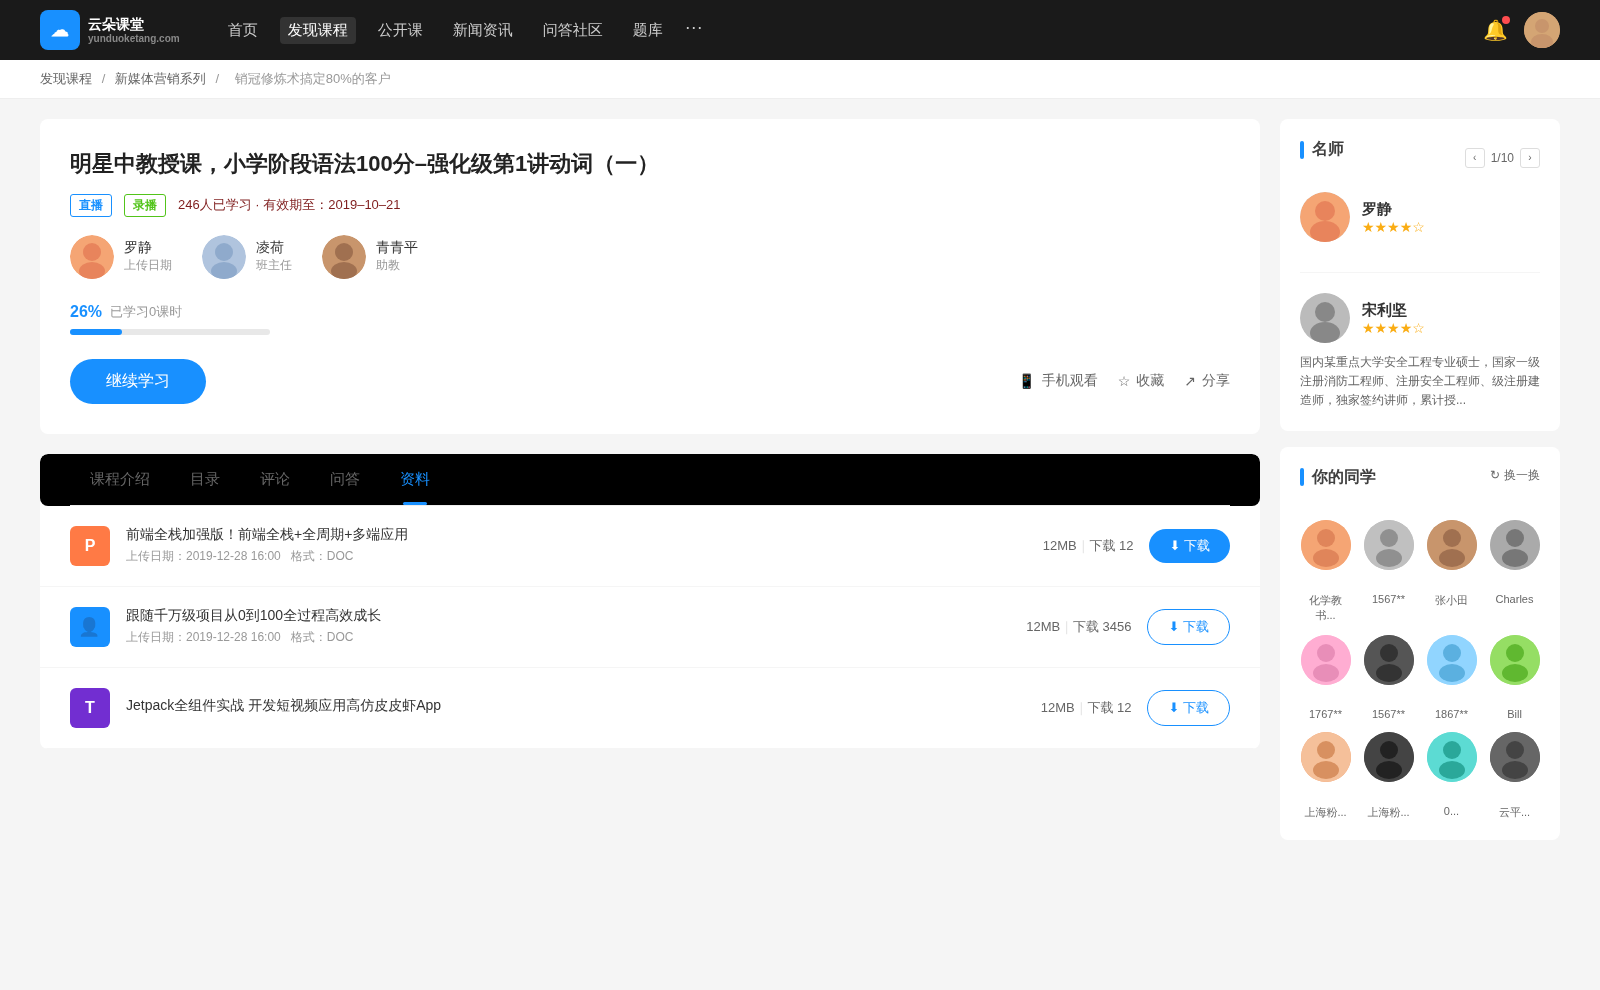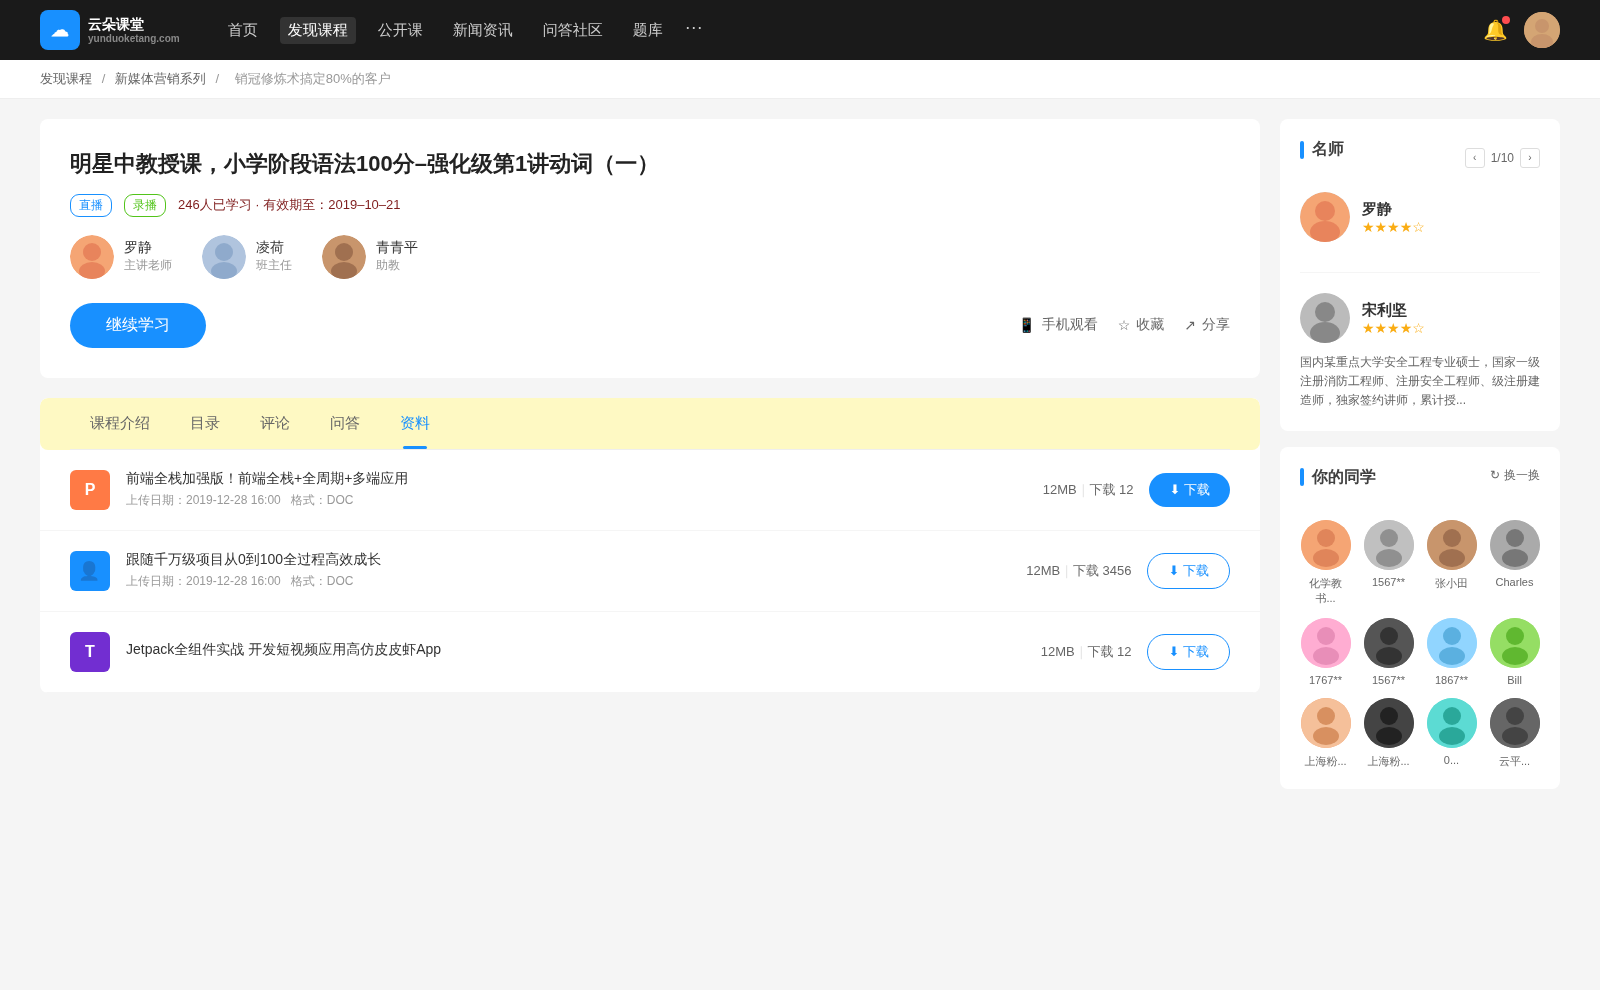--- a/index.html
+++ b/index.html
@@ -29,21 +29,21 @@
 
     
     .main { display: flex; gap: 20px; padding: 20px 40px; max-width: 1600px; }
     .content { flex: 1; }
     .sidebar { width: 280px; flex-shrink: 0; }
 
     
     .course-card { background: white; border-radius: 8px; padding: 30px; margin-bottom: 20px; }
     .course-title { font-size: 22px; font-weight: bold; color: #222; margin-bottom: 14px; line-height: 1.4; }
     .course-meta { display: flex; align-items: center; gap: 12px; margin-bottom: 18px; }
-    .badge { padding: 2px 8px; border-radius: 9px; font-size: 12px; border: 1px solid; }
+    .badge { padding: 2px 8px; border-radius: 3px; font-size: 12px; border: 1px solid; font-weight: bold; }
     .badge-live { border-color: #1890ff; color: #1890ff; }
     .badge-recorded { border-color: #52c41a; color: #52c41a; }
     .meta-text { color: #7f1d1d; font-size: 13px; }
     .teachers { display: flex; gap: 30px; margin-bottom: 24px; }
     .teacher { display: flex; align-items: center; gap: 10px; }
     .teacher-avatar { width: 44px; height: 44px; border-radius: 50%; overflow: hidden; }
     .teacher-info { }
     .teacher-name { font-size: 14px; color: #333; font-weight: 500; }
     .teacher-role { font-size: 12px; color: #999; }
     .progress-section { margin-bottom: 24px; }
@@ -51,21 +51,21 @@
     .progress-percent { color: #1890ff; font-size: 16px; font-weight: bold; }
     .progress-text { color: #999; font-size: 13px; }
     .progress-bar-bg { height: 6px; background: #e8e8e8; border-radius: 3px; width: 200px; }
     .progress-bar { height: 6px; background: #1890ff; border-radius: 3px; }
     .course-actions { display: flex; align-items: center; justify-content: space-between; }
     .btn-continue { background: #1890ff; color: white; border: none; padding: 12px 36px; border-radius: 25px; font-size: 16px; cursor: pointer; font-weight: 500; }
     .action-buttons { display: flex; gap: 20px; }
     .action-btn { display: flex; align-items: center; gap: 6px; color: #666; cursor: pointer; font-size: 14px; border: none; background: none; }
 
     
-    .tabs-section { background: #fef9c3; border-radius: 8px; padding: 0 30px; margin-bottom: 0; }
+    .tabs-section { background: #000000; border-radius: 8px; padding: 0 30px; margin-bottom: 0; }
     .tabs { display: flex; gap: 0; border-bottom: 1px solid #eee; }
     .tab { padding: 16px 20px; cursor: pointer; color: #666; font-size: 15px; position: relative; }
     .tab.active { color: #1890ff; }
     .tab.active::after { content: ''; position: absolute; bottom: 0; left: 50%; transform: translateX(-50%); width: 24px; height: 3px; background: #1890ff; border-radius: 2px; }
     .resource-item { display: flex; align-items: center; padding: 20px 30px; border-bottom: 1px solid #f5f5f5; gap: 16px; }
     .resource-icon { width: 40px; height: 40px; border-radius: 6px; display: flex; align-items: center; justify-content: center; color: white; font-size: 16px; font-weight: bold; flex-shrink: 0; }
     .resource-icon-p { background: #ff7a45; }
     .resource-icon-u { background: #1890ff; }
     .resource-icon-t { background: #722ed1; }
     .resource-info { flex: 1; }
@@ -91,21 +91,21 @@
     .teacher-profile-avatar { width: 50px; height: 50px; border-radius: 50%; overflow: hidden; background: #ddd; display: flex; align-items: center; justify-content: center; }
     .teacher-profile-info { }
     .teacher-profile-name { font-size: 15px; font-weight: bold; color: #333; }
     .stars { color: #faad14; font-size: 14px; }
     .teacher-profile-desc { font-size: 12px; color: #666; line-height: 1.6; }
 
     
     .classmates-header { display: flex; justify-content: space-between; align-items: flex-start; margin-bottom: 16px; }
     .refresh-btn { color: #666; font-size: 12px; cursor: pointer; display: flex; align-items: center; gap: 4px; }
     .classmates-grid { display: grid; grid-template-columns: repeat(4, 1fr); gap: 12px; }
-    .classmate-item { display: flex; flex-direction: column; align-items: center; gap: 6px; }
+    .classmate-item { display: flex; flex-direction: column; align-items: center; gap: 23px; }
     .classmate-avatar { width: 50px; height: 50px; border-radius: 50%; overflow: hidden; background: #f0f0f0; }
     .classmate-avatar-inner { width: 100%; height: 100%; display: flex; align-items: center; justify-content: center; font-size: 20px; }
     .classmate-name { font-size: 11px; color: #666; text-align: center; }
 
     
     .av-orange { background: #f5a574; }
     .av-blue { background: #91d5ff; }
     .av-brown { background: #c8956c; }
     .av-gray { background: #bbb; }
     .av-pink { background: #ffadd2; }
@@ -174,21 +174,21 @@
         <div class="teacher">
           <div class="teacher-avatar">
             <svg viewBox="0 0 44 44" width="44" height="44">
               <circle cx="22" cy="22" r="22" fill="#f5a574"></circle>
               <circle cx="22" cy="17" r="9" fill="#e8845c"></circle>
               <ellipse cx="22" cy="36" rx="13" ry="9" fill="#e8845c"></ellipse>
             </svg>
           </div>
           <div class="teacher-info">
             <div class="teacher-name">罗静</div>
-            <div class="teacher-role">主讲老师</div>
+            <div class="teacher-role">上传日期</div>
           </div>
         </div>
         <div class="teacher">
           <div class="teacher-avatar">
             <svg viewBox="0 0 44 44" width="44" height="44">
               <circle cx="22" cy="22" r="22" fill="#b0c4de"></circle>
               <circle cx="22" cy="17" r="9" fill="#8faacc"></circle>
               <ellipse cx="22" cy="36" rx="13" ry="9" fill="#8faacc"></ellipse>
             </svg>
           </div>
@@ -202,20 +202,29 @@
             <svg viewBox="0 0 44 44" width="44" height="44">
               <circle cx="22" cy="22" r="22" fill="#c8956c"></circle>
               <circle cx="22" cy="17" r="9" fill="#a07050"></circle>
               <ellipse cx="22" cy="36" rx="13" ry="9" fill="#a07050"></ellipse>
             </svg>
           </div>
           <div class="teacher-info">
             <div class="teacher-name">青青平</div>
             <div class="teacher-role">助教</div>
           </div>
+        </div>
+      </div>
+      <div class="progress-section">
+        <div class="progress-label">
+          <span class="progress-percent">26%</span>
+          <span class="progress-text">已学习0课时</span>
+        </div>
+        <div class="progress-bar-bg">
+          <div class="progress-bar" style="width: 26%"></div>
         </div>
       </div>
       <div class="course-actions">
         <button class="btn-continue">继续学习</button>
         <div class="action-buttons">
           <button class="action-btn">
             <span>📱</span>
             <span>手机观看</span>
           </button>
           <button class="action-btn">

